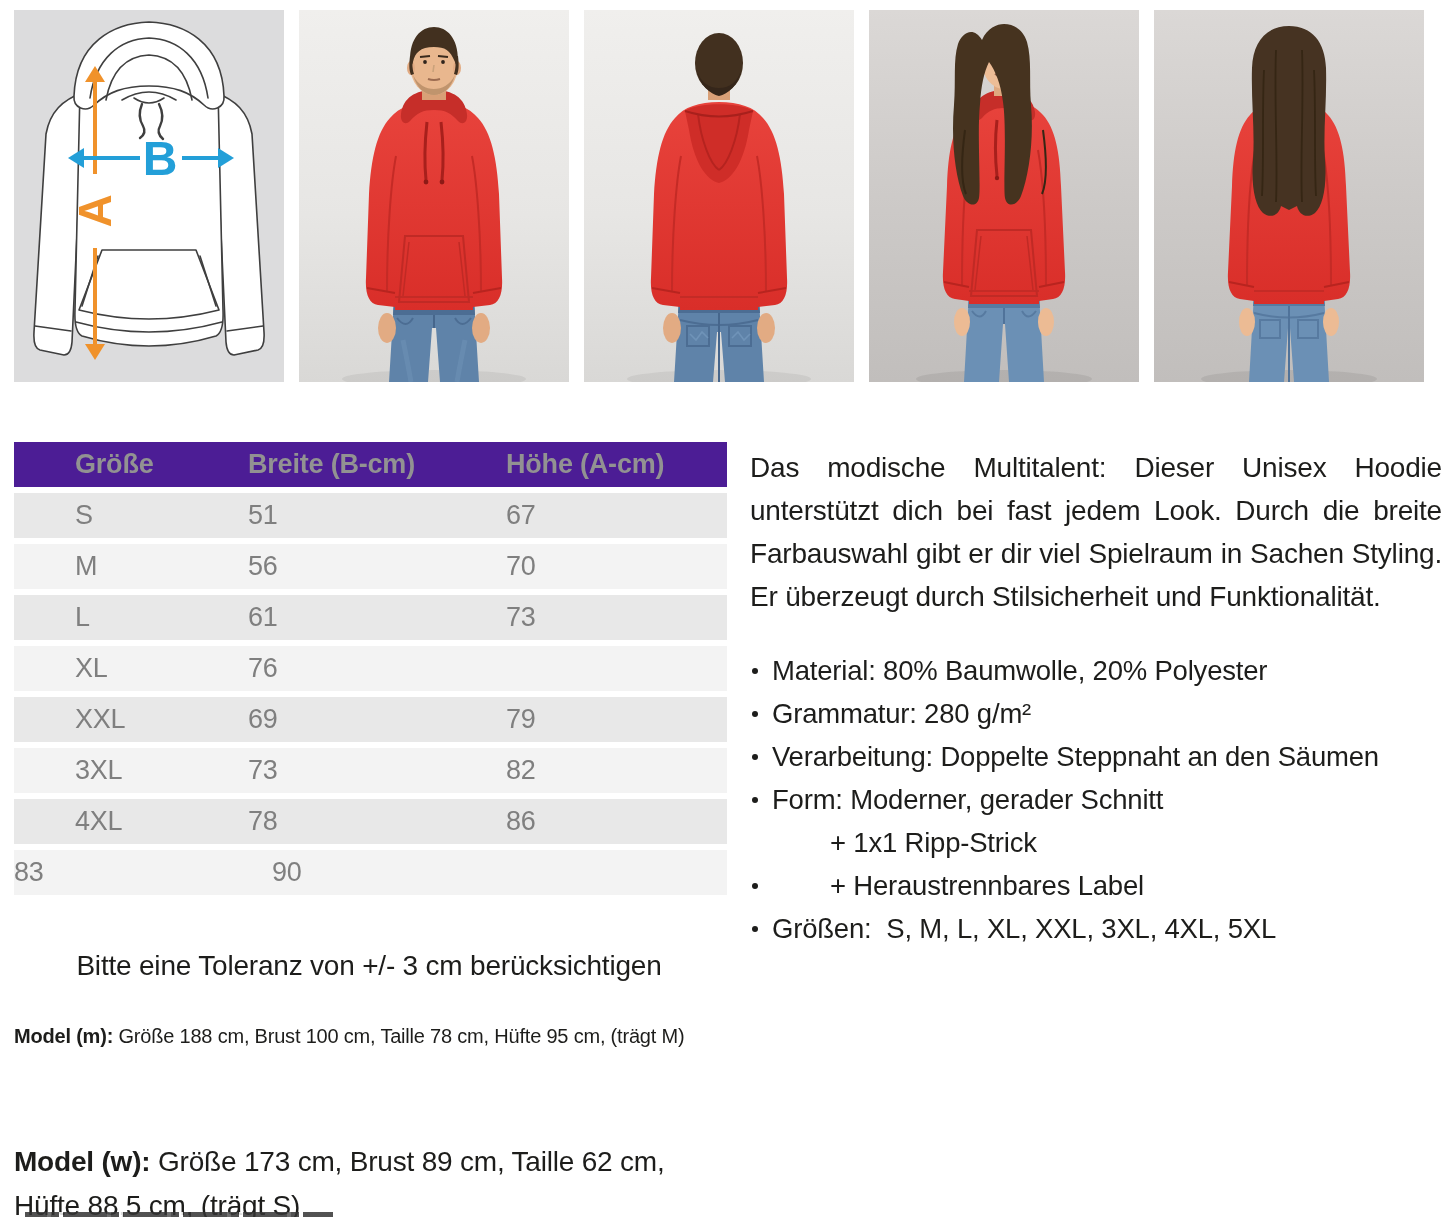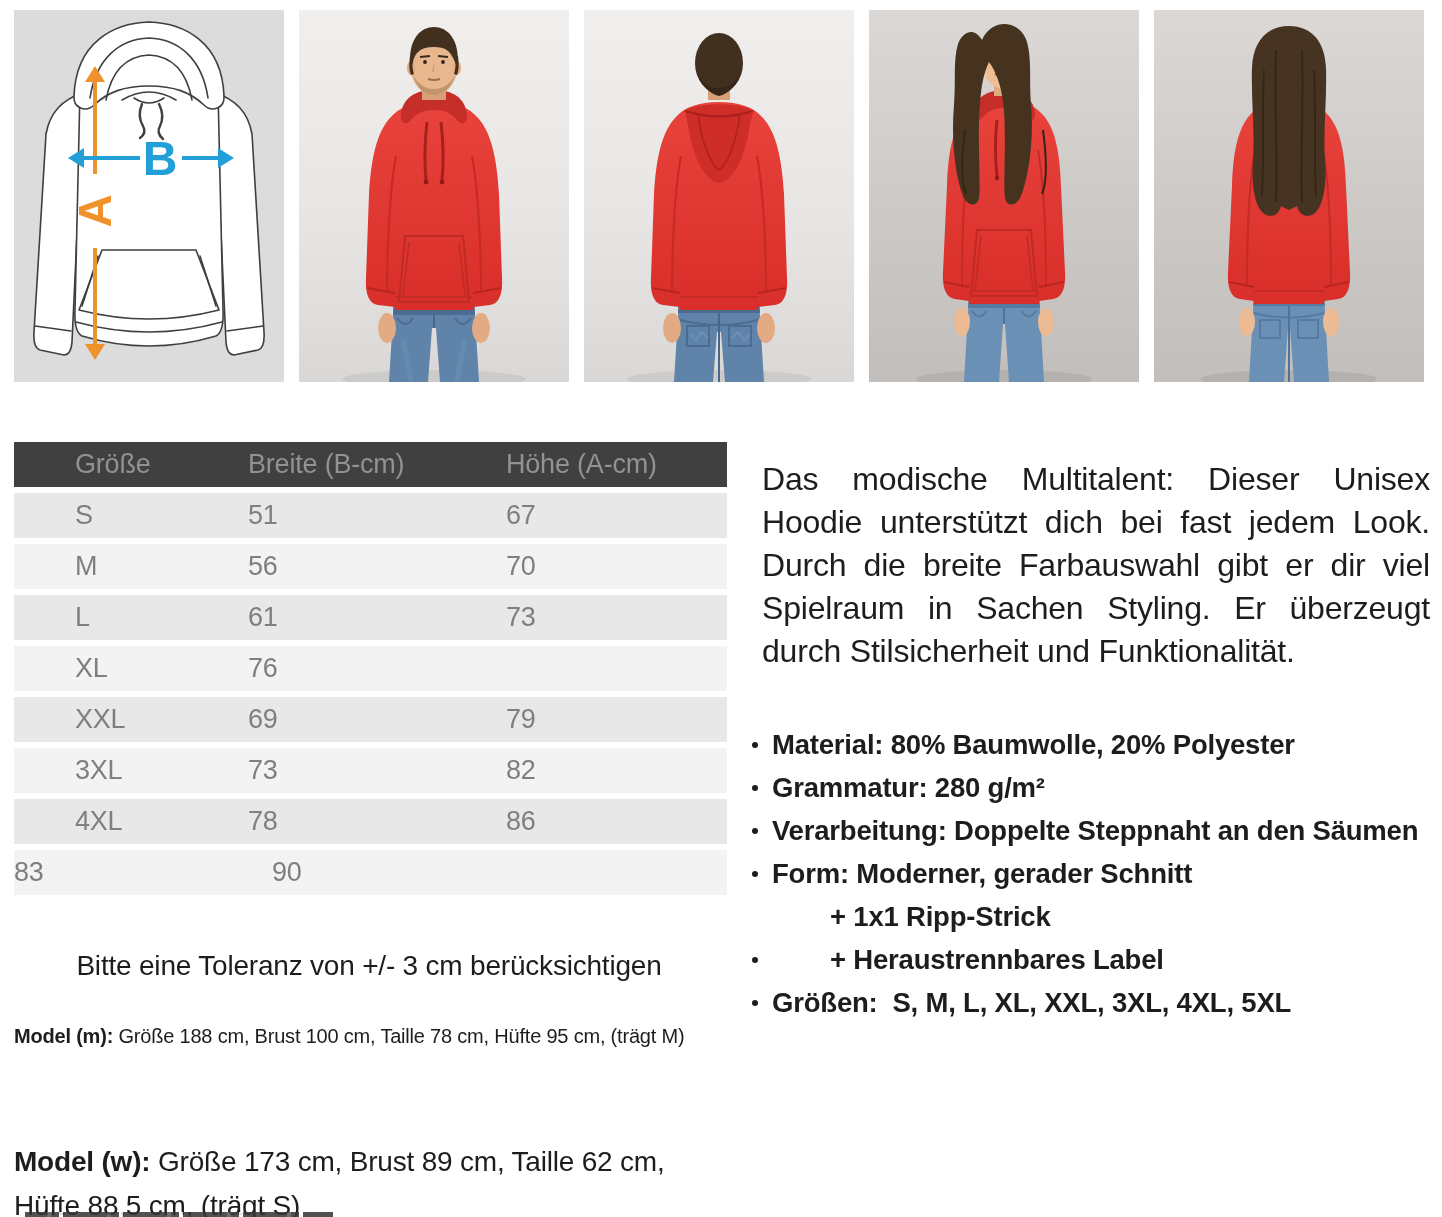--- a/index.html
+++ b/index.html
@@ -12,31 +12,31 @@
   }
   
   .panel{position:absolute;top:10px;width:270px;height:372px;}
   .panel svg{display:block;width:270px;height:372px;}
   .p1{left:14px}.p2{left:299px}.p3{left:584px}.p4{left:869px}.p5{left:1154px}
 
   
   .size-table{position:absolute;left:14px;top:442px;width:713px;}
   .trow{height:45px;margin-bottom:6px;display:flex;align-items:center;
         font-size:27px;color:#7f7f7f;}
-  .trow.head{background:#404040;color:#929292;}
+  .trow.head{background:#4c1d95;color:#929292;font-weight:bold;}
   .trow.odd{background:#e8e8e8;}
   .trow.even{background:#f3f3f3;}
   .c1{width:234px;padding-left:61px;box-sizing:border-box;}
   .c2{width:258px;}
   .c3{flex:1;}
 
   
   .desc{position:absolute;left:750px;top:446px;width:692px;}
-  .desc-p{font-size:32px;line-height:43px;text-align:justify;margin:12px;}
-  .blist{margin:50px 0 0 0;padding:0;list-style:none;font-weight:bold;}
+  .desc-p{font-size:28px;line-height:43px;text-align:justify;margin:0;}
+  .blist{margin:31px 0 0 0;padding:0;list-style:none;}
   .blist li{position:relative;font-size:27.5px;line-height:43px;padding-left:22px;}
   .blist li .dot{position:absolute;left:2px;top:19px;width:6px;height:6px;border-radius:50%;
                  background:#1d1d1b;}
   .b-text{white-space:pre-wrap;}
   .b-sub{padding-left:58px;white-space:pre-wrap;}
   .b-sub:empty{display:none;}
 
   
   .note-tolerance{position:absolute;left:14px;top:946px;width:710px;
                   font-size:28px;line-height:40px;text-align:center;}

